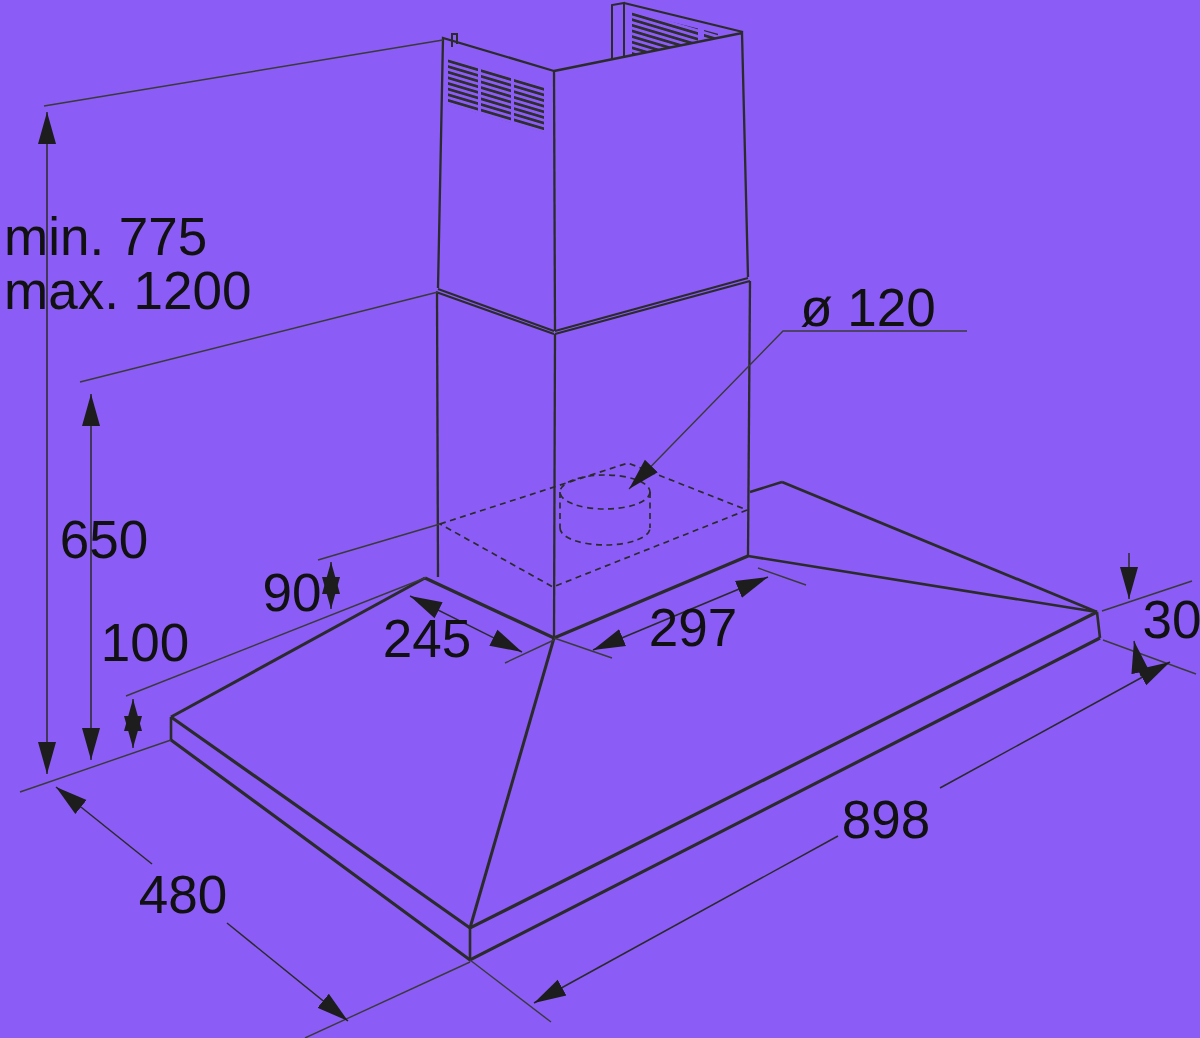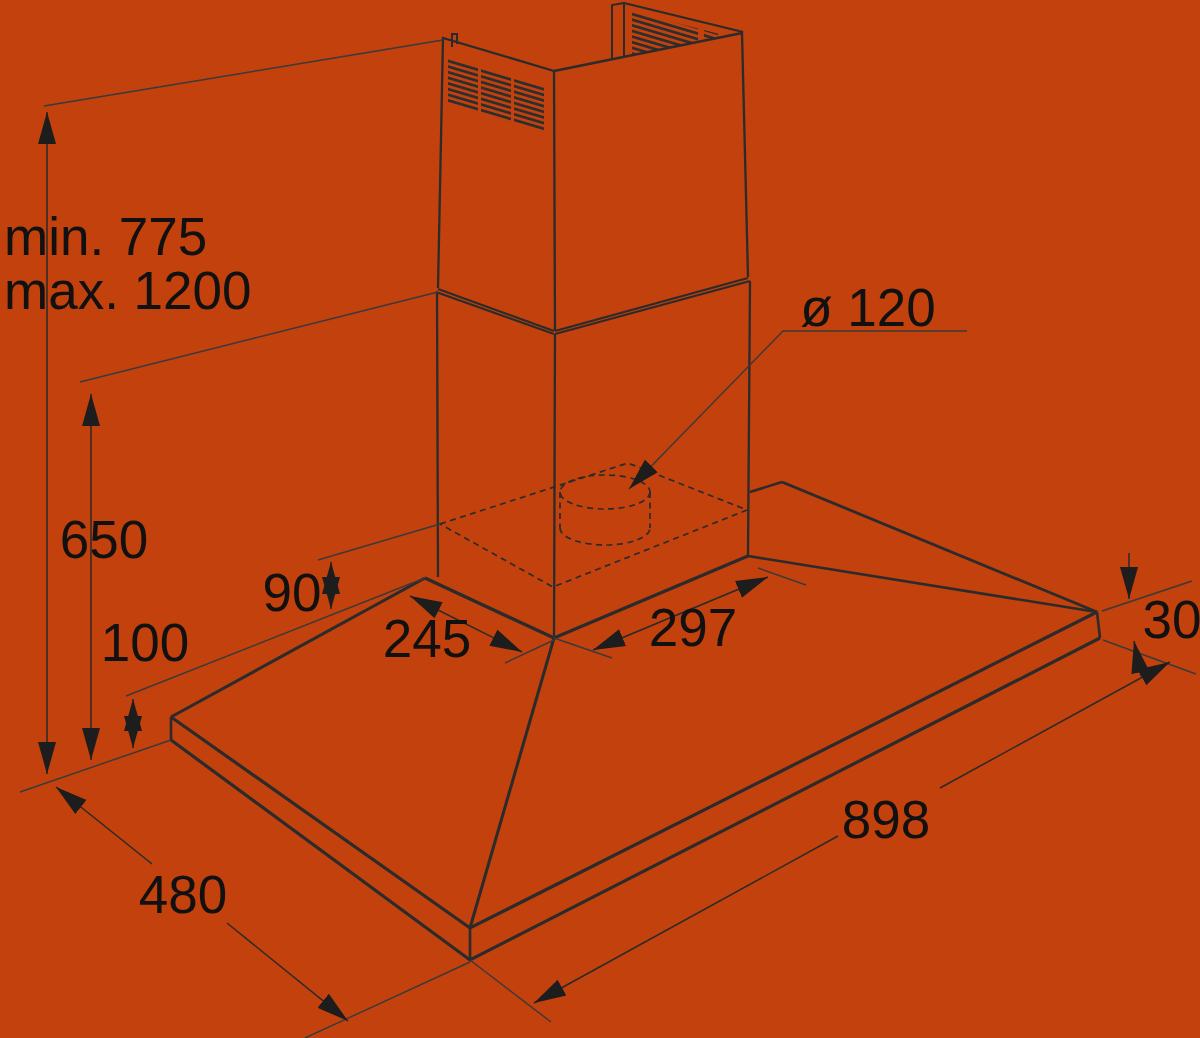--- a/index.html
+++ b/index.html
@@ -1,17 +1,17 @@
 <!DOCTYPE html>
 <html><head>
 <meta charset="utf-8">
 <style>
   html,body{margin:0;padding:0;background:#ffffff;}
   body{width:1200px;height:1038px;font-family:"Liberation Sans",sans-serif;}
-  #stage{width:1200px;height:1038px;position:relative;background:#c2410c;}
+  #stage{width:1200px;height:1038px;position:relative;background:#8b5cf6;}
   svg{display:block;}
   .dim-text{fill:#111111;font-family:"Liberation Sans",sans-serif;font-size:53px;}
   .edge{stroke:#2b2b2b;fill:none;}
   .thin{stroke:#3a3a3a;stroke-width:1.4;fill:none;}
   .dash{stroke:#2b2b2b;stroke-width:1.7;fill:none;stroke-dasharray:6 4.5;}
   .dimline{stroke:#2a2a2a;stroke-width:1.5;fill:none;}
 </style>
 </head>
 <body>
 

